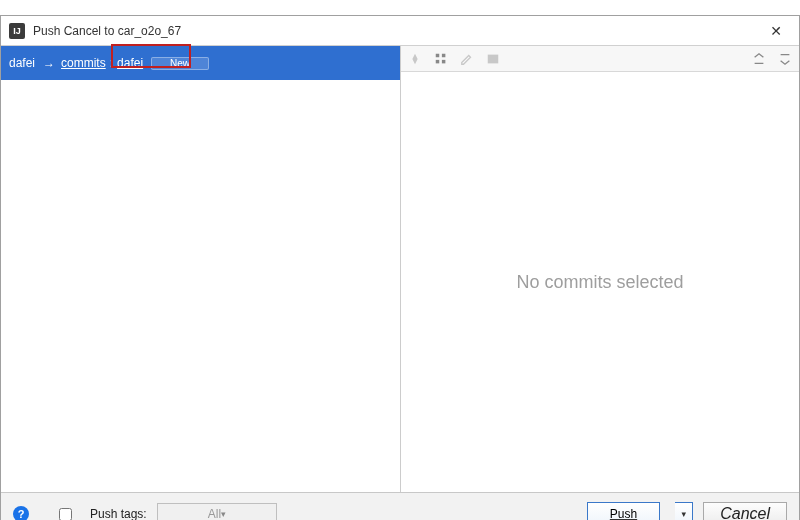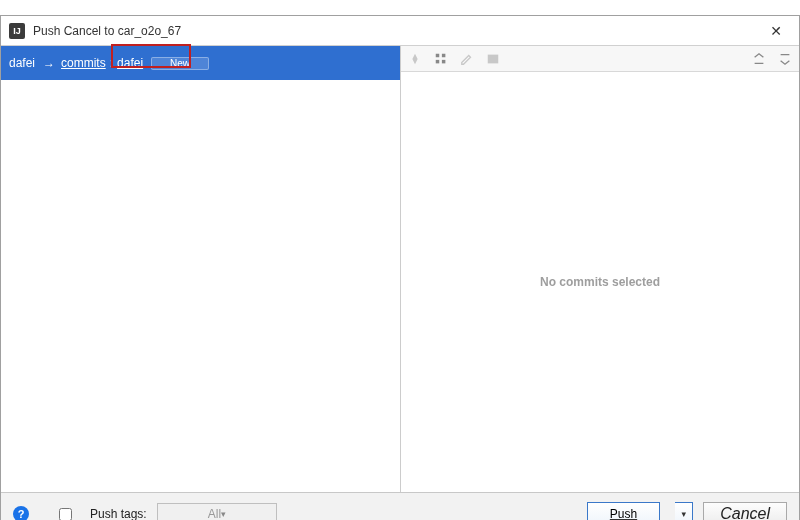--- a/index.html
+++ b/index.html
@@ -14,21 +14,21 @@
   .branch-row { height: 34px; background: #2f6fd0; color: #fff; display: flex; align-items: center; padding: 0 8px; font-size: 12px; gap: 4px; position: relative; }
   .branch-row a { color: #fff; text-decoration: underline; }
   .branch-row .arrow { margin: 0 2px 0 4px; }
   .new-badge { background: rgba(255,255,255,0.15); border: 1px solid rgba(255,255,255,0.35); border-radius: 2px; padding: 0 18px; font-size: 10px; margin-left: 4px; }
   .highlight-box { position: absolute; border: 2px solid #c02020; height: 24px; top: -2px; pointer-events: none; }
   .right-panel { flex: 1; display: flex; flex-direction: column; background: #fff; }
   .right-toolbar { height: 26px; border-bottom: 1px solid #d8d8d8; display: flex; align-items: center; padding: 0 6px; gap: 10px; color: #aaa; background: #f7f7f7; }
   .right-toolbar .spacer { flex: 1; }
   .tb-icon { width: 16px; height: 16px; display: flex; align-items: center; justify-content: center; font-size: 12px; color: #b0b0b0; }
   .tb-icon svg { width: 14px; height: 14px; }
-  .right-body { flex: 1; display: flex; align-items: center; justify-content: center; color: #9e9e9e; font-size: 12px; font-weight: bold; }
+  .right-body { flex: 1; display: flex; align-items: center; justify-content: center; color: #9e9e9e; font-size: 18px; }
   .footer { height: 42px; border-top: 1px solid #c8c8c8; display: flex; align-items: center; padding: 0 12px; gap: 10px; background: #f2f2f2; }
   .help-icon { width: 16px; height: 16px; border-radius: 50%; background: #1a73e8; color: #fff; font-size: 11px; display: flex; align-items: center; justify-content: center; font-weight: bold; }
   .checkbox { display: flex; align-items: flex-end; gap: 18px; color: #222; margin-left: 20px; }
   .checkbox input { width: 13px; height: 13px; }
   .select { width: 120px; height: 22px; border: 1px solid #bfbfbf; background: #f0f0f0; color: #999; display: flex; align-items: center; justify-content: center; padding: 0 6px; font-size: 12px; }
   .select .chev { font-size: 9px; color: #888; }
   .footer .spacer { flex: 1; }
   .btn { height: 24px; border: 1px solid #a9a9a9; background: linear-gradient(#fdfdfd,#ececec); padding: 0 16px; display: flex; align-items: center; justify-content: flex-end; font-size: 16px; color: #222; cursor: pointer; font-style: italic; }
   .btn-split { display: flex; gap: 15px; }
   .btn-split .main { border: 1px solid #3a78c9; background: linear-gradient(#fff,#eef4fb); padding: 0 22px; height: 24px; display: flex; align-items: center; color: #000; }

